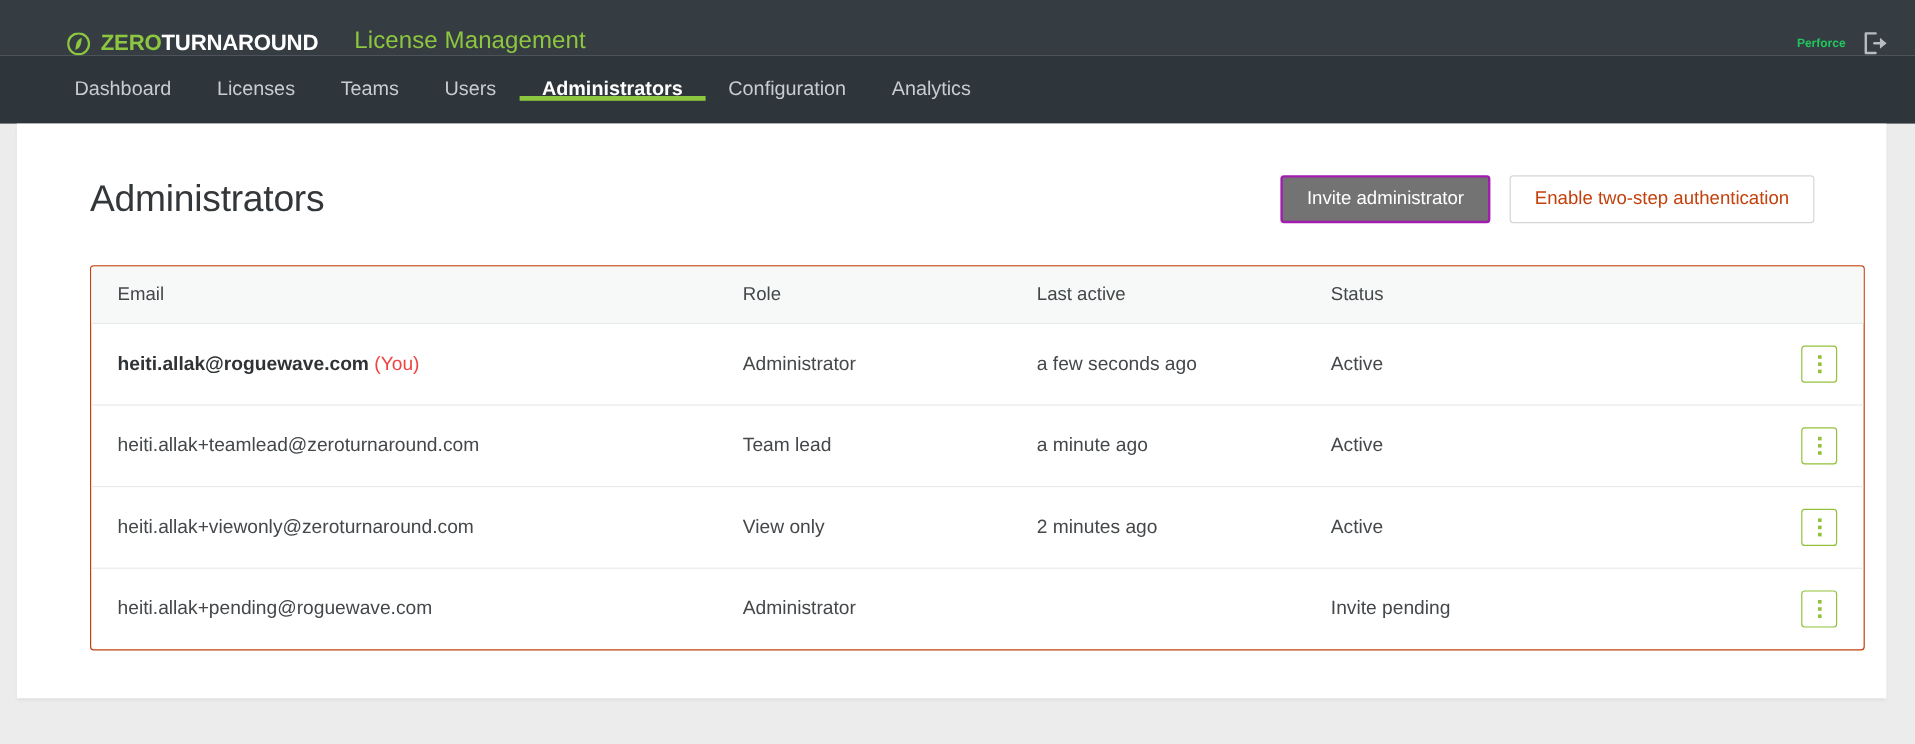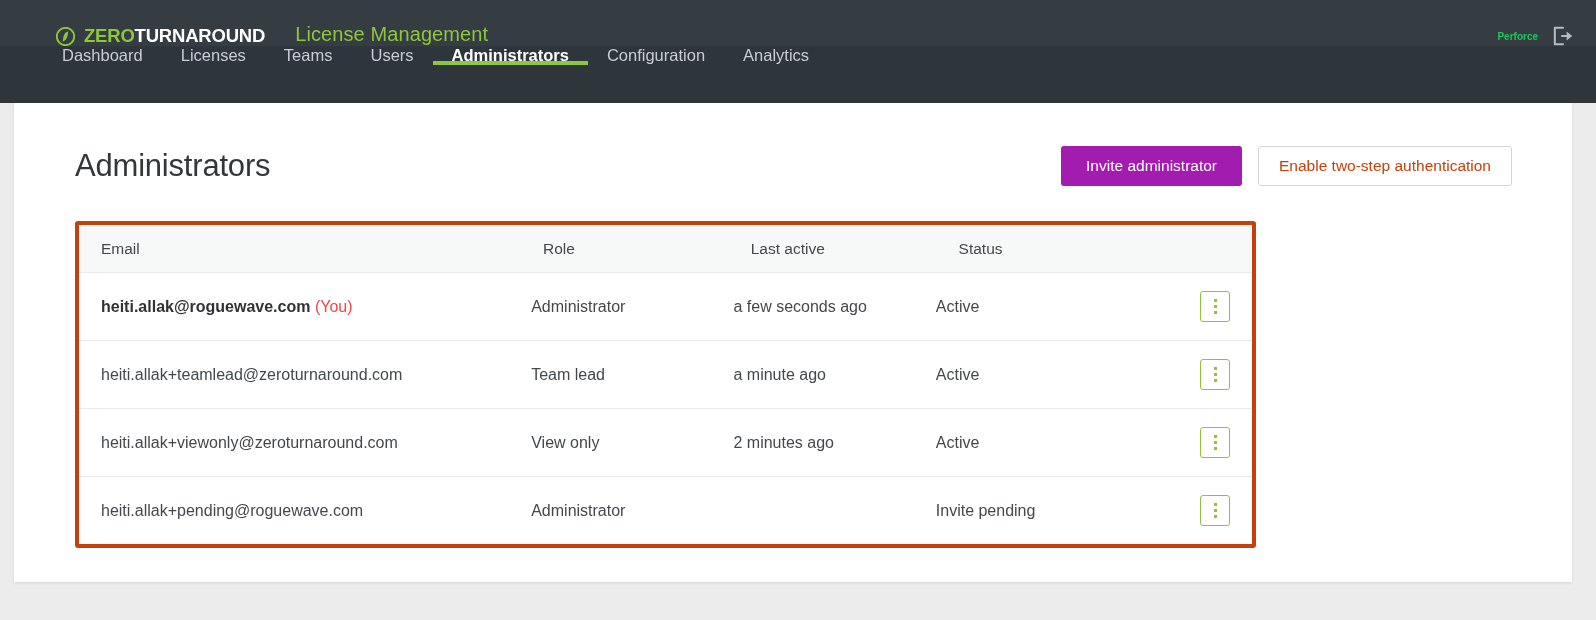--- a/index.html
+++ b/index.html
@@ -37,21 +37,21 @@
     display: flex; align-items: center; gap: 14px;
   }
   .account-name { color: #22c55e; font-size: 10px; font-weight: bold; }
   .logout-icon { width: 22px; height: 20px; display: block; }
 
   
   .navbar {
     height: 57px;
     background: #2e353b;
     display: flex;
-    align-items: flex-start;
+    align-items: center;
     padding-left: 56px;
   }
   .nav-item {
     display: flex; align-items: center;
     padding: 0 19px;
     color: #c9ccd0;
     font-size: 16.5px;
     cursor: pointer;
     position: relative;
     white-space: nowrap;
@@ -84,34 +84,34 @@
   }
   .head-actions { margin-left: auto; display: flex; gap: 16px; }
   .btn {
     font-size: 15.5px; border-radius: 3px;
     padding: 0 20px; height: 40px;
     display: flex; align-items: center; justify-content: center;
     cursor: pointer; white-space: nowrap;
     font-family: "Liberation Sans", sans-serif;
   }
   .btn-primary {
-    background: #a21caf; color: #ffffff;
-    border: 5px solid #a21caf;
+    background: #737373; color: #ffffff;
+    border: 2px solid #a21caf;
   }
   .btn-secondary {
     background: #ffffff; color: #c2410c;
     border: 1px solid #d3d6d9;
   }
 
   
   .table {
-    border: 4px solid #c2410c;
+    border: 1px solid #c2410c;
     border-radius: 3px;
     overflow: hidden;
-    width: 1181px;
+    width: 1479px;
   }
   .trow {
     display: flex; align-items: center;
     min-height: 68px;
     border-top: 1px solid #e8eaec;
   }
   .trow.head {
     background: #f7f8f8; border-top: none;
     min-height: 47px; height: 47px;
   }

